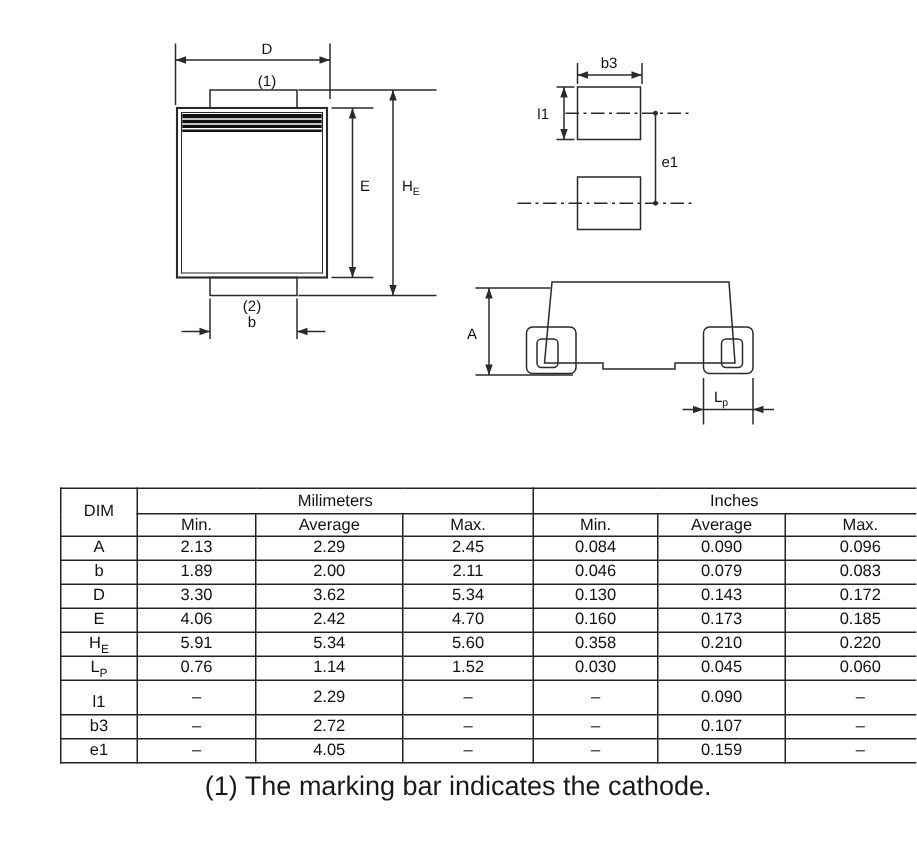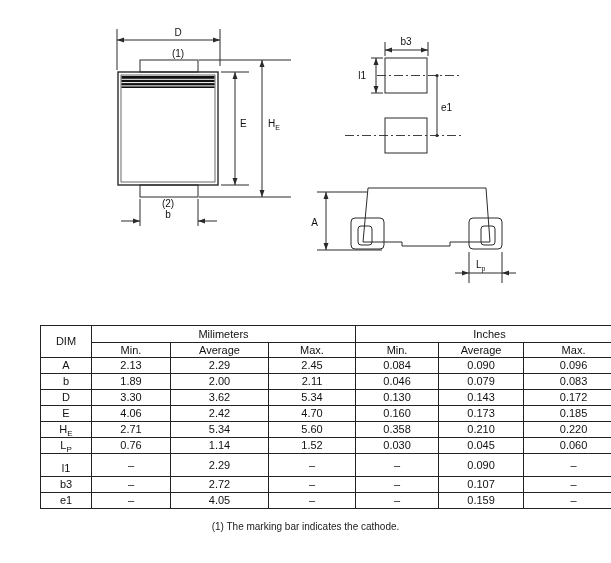--- a/index.html
+++ b/index.html
@@ -35,21 +35,21 @@
   }
   table.dims { border:1.5px solid #222; }
   tr.hdr1 { height:17px; }
   tr.hdr2 { height:15px; }
   tbody.dimbody tr { height:16px; }
   tbody.dimbody tr.tall { height:23px; }
   tbody.dimbody tr.tall td.dim-cell { vertical-align:bottom; padding-bottom:2px; }
   table.dims sub { font-size:8px; line-height:0; }
 
   .notes { position:absolute; top:516px; left:0; width:611px; text-align:center; }
-  .notes .inner { display:inline-block; text-align:left; font-size:10px; line-height:16px; }
+  .notes .inner { display:inline-block; text-align:left; font-size:18px; line-height:16px; }
 </style>
 </head>
 <body>
 
 <div class="canvas">
 
 
   <svg class="drawing" width="611" height="300" viewBox="0 0 611 300">
 
     <g>
@@ -204,21 +204,21 @@
           <td class="dim-cell">E</td>
           <td>4.06</td>
           <td>2.42</td>
           <td>4.70</td>
           <td>0.160</td>
           <td>0.173</td>
           <td>0.185</td>
         </tr>
         <tr>
           <td class="dim-cell">H<sub>E</sub></td>
-          <td>2.71</td>
+          <td>5.91</td>
           <td>5.34</td>
           <td>5.60</td>
           <td>0.358</td>
           <td>0.210</td>
           <td>0.220</td>
         </tr>
         <tr>
           <td class="dim-cell">L<sub>P</sub></td>
           <td>0.76</td>
           <td>1.14</td>

